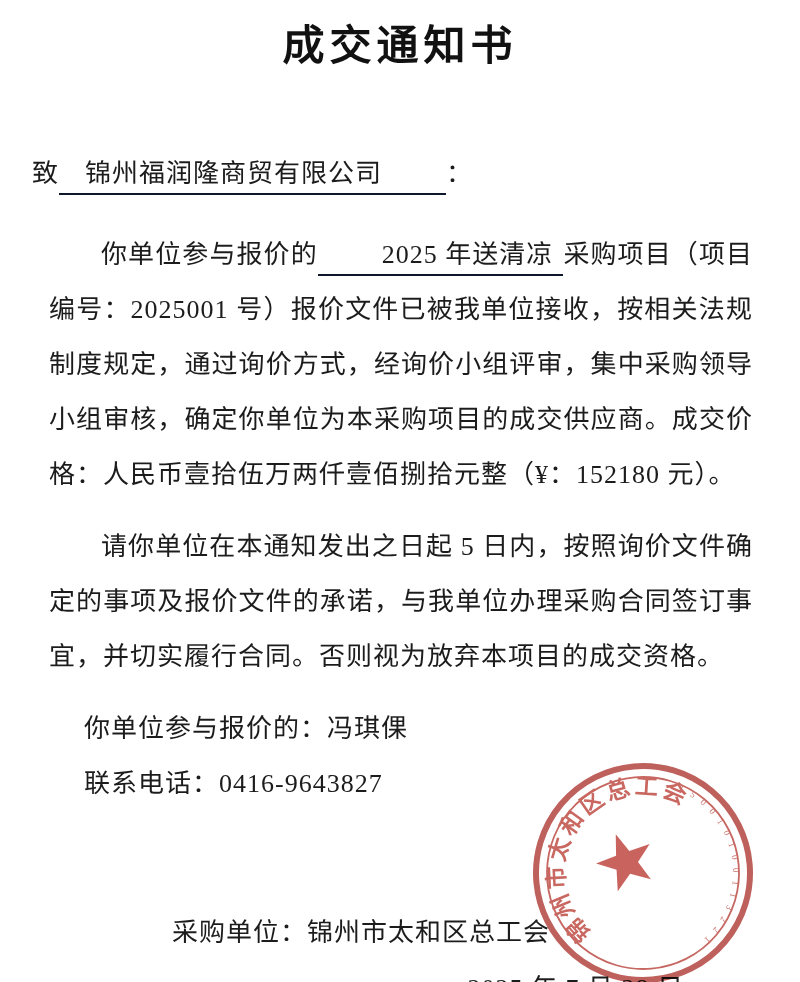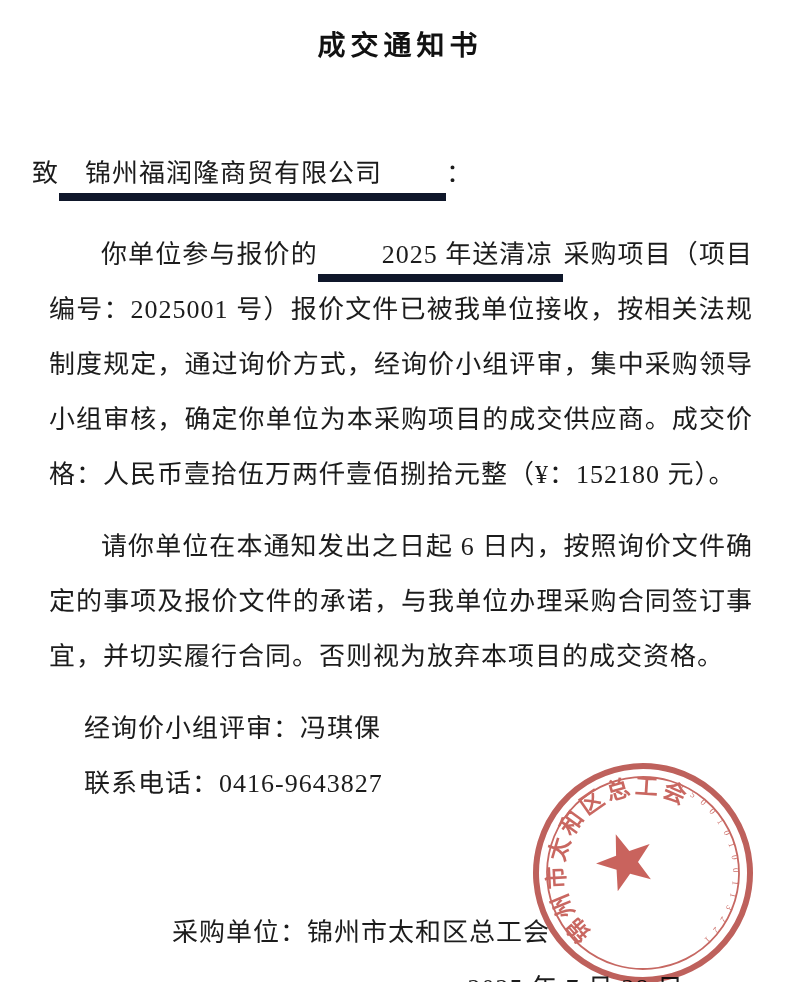--- a/index.html
+++ b/index.html
@@ -16,37 +16,37 @@
     overflow: hidden;
     font-family: "Liberation Serif", "DejaVu Serif", serif;
     color: #1c1c1c;
   }
   .doc-title {
     margin: 0;
     padding-top: 18px;
     height: 56px;
     line-height: 56px;
     text-align: center;
-    font-size: 28px;
+    font-size: 42px;
     font-weight: 700;
     letter-spacing: 5px;
     color: #111111;
   }
   .content {
     padding: 0 30px 0 32px;
     font-size: 26px;
     line-height: 55px;
     letter-spacing: 1px;
   }
   .salutation {
     margin-top: 72px;
     white-space: nowrap;
   }
   .u-line {
-    border-bottom: 8px solid #0f172a;
+    border-bottom: 2px solid #0f172a;
     display: inline-block;
     line-height: 38px;
   }
   .company-underline {
     padding: 0 64px 0 26px;
   }
   .project-underline {
     padding: 0 10px 0 12px;
   }
   .para {
@@ -94,23 +94,23 @@
 <div class="page">
 
   <h1 class="doc-title">成交通知书</h1>
 
   <div class="content">
 
     <p class="salutation"><span>致</span><span class="u-line company-underline">锦州福润隆商贸有限公司</span><span>：</span></p>
 
     <p class="para"><span>你单位参与报价的</span><span class="u-line project-underline">2025 年送清凉</span><span>采购项目（项目编号：2025001 号）报价文件已被我单位接收，按相关法规制度规定，通过询价方式，经询价小组评审，集中采购领导小组审核，确定你单位为本采购项目的成交供应商。成交价格：人民币壹拾伍万两仟壹佰捌拾元整（¥：152180 元）。</span></p>
 
-    <p class="para">请你单位在本通知发出之日起 6 日内，按照询价文件确定的事项及报价文件的承诺，与我单位办理采购合同签订事宜，并切实履行合同。否则视为放弃本项目的成交资格。</p>
+    <p class="para">请你单位在本通知发出之日起 5 日内，按照询价文件确定的事项及报价文件的承诺，与我单位办理采购合同签订事宜，并切实履行合同。否则视为放弃本项目的成交资格。</p>
 
-    <p class="plain-line">经询价小组评审：冯琪倮</p>
+    <p class="plain-line">你单位参与报价的：冯琪倮</p>
 
     <p class="plain-line">联系电话：0416-9643827</p>
 
     <div class="signature-block">
       <p class="sig-purchaser">采购单位：锦州市太和区总工会</p>
       <p class="sig-date">2025 年 7 月 28 日</p>
     </div>
 
   </div>
 

